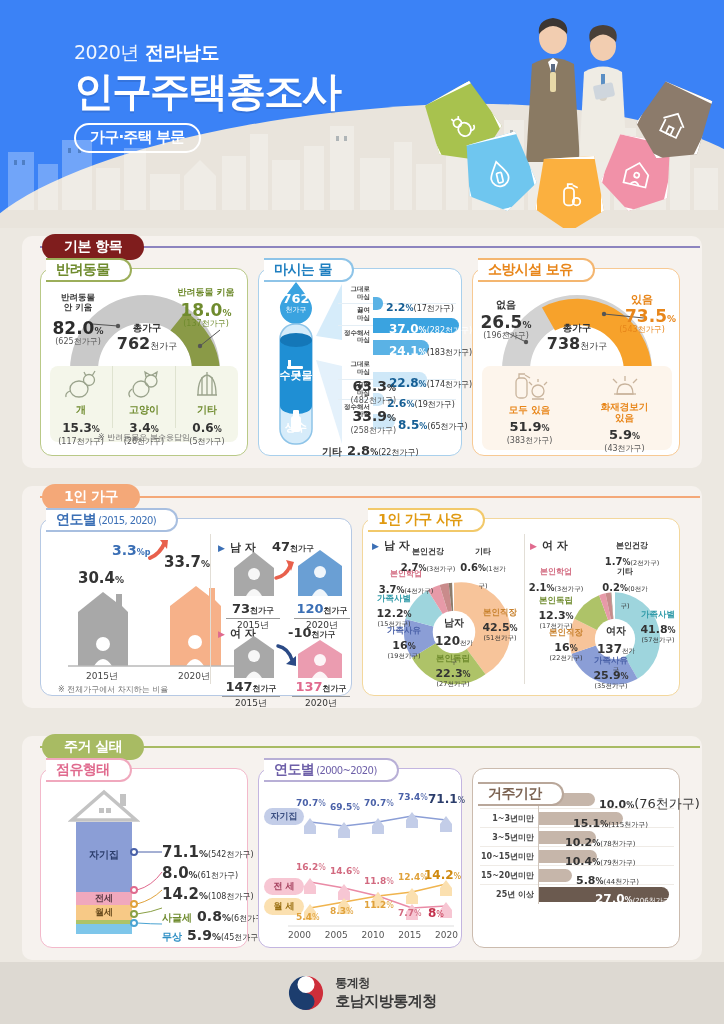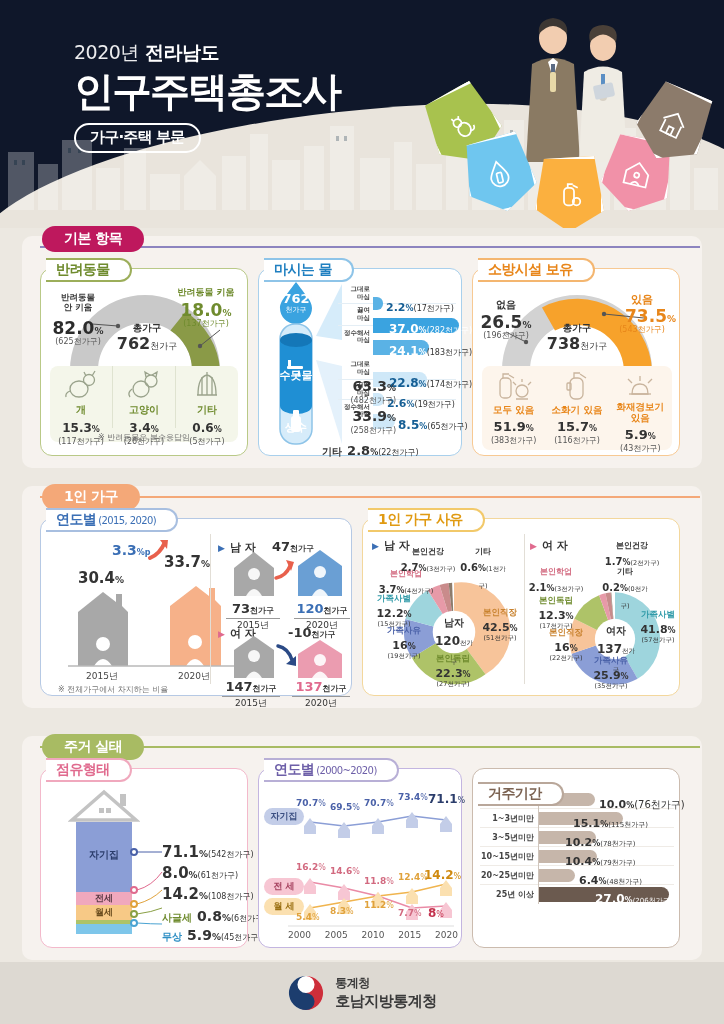--- a/index.html
+++ b/index.html
@@ -3,21 +3,21 @@
 <meta charset="utf-8">
 <style>
   * { box-sizing: border-box; margin:0; padding:0; }
   body {
     width:724px; height:1024px; position:relative; overflow:hidden;
     background:#ece8e1;
     font-family:"DejaVu Sans","Liberation Sans",sans-serif;
     color:#333;
   }
   
-  .hero { position:absolute; left:0; top:0; width:724px; height:228px; background:#0f172a; overflow:hidden; }
+  .hero { position:absolute; left:0; top:0; width:724px; height:228px; background:#3b82f6; overflow:hidden; }
   .hero .ground { position:absolute; left:-40px; bottom:-30px; width:820px; height:150px;
      background:#e9e4dc; border-radius:60% 45% 0 0 / 100% 90% 0 0; transform:rotate(-3deg); }
   .hero .skyline { position:absolute; left:0; bottom:18px; width:724px; height:120px; opacity:.5; }
   .hero-title { position:absolute; left:74px; top:40px; z-index:6; }
   .hero-sub { color:#ffffff; font-size:19px; font-weight:bold; letter-spacing:-.5px; }
   .hero-sub .yr { font-weight:normal; opacity:.92; }
   .hero-main { color:#ffffff; font-size:40px; font-weight:bold; letter-spacing:-2px; line-height:1.12; margin-top:3px;
      text-shadow:0 2px 0 rgba(0,0,0,.10); }
   .hero-pill { display:inline-block; margin-top:9px; border:2px solid #fff; border-radius:16px;
      padding:3px 14px 4px; color:#fff; font-size:15px; font-weight:bold; letter-spacing:-.8px; }
@@ -165,21 +165,21 @@
         <path d="M3 11 L12 3 L21 11"></path>
           <path d="M5 11 V21 H19 V11"></path>
           <rect x="10" y="15" width="4" height="6"></rect>
       </svg>
     </div>
   </div>
 </div>
 
 <div class="band-bg" style="top:236px; height:232px;"></div>
 <div class="sec-rule" style="left:40px; top:246px; width:660px; background:#8d84bf;"></div>
-<div class="sec-tab" style="left:42px; top:226px; background:#be185d;">기본 항목</div>
+<div class="sec-tab" style="left:42px; top:234px; background:#7f1d1d;">기본 항목</div>
 
 <div class="card" style="left:40px; top:268px; width:208px; height:188px; border-color:#b9c987;"></div>
 <div class="card-tab bord-g" style="left:46px; top:258px;">반려동물</div>
 
 <svg style="position:absolute; left:52px; top:284px;" width="186" height="90" viewBox="0 0 186 90">
   <path d="M18 86 A75 75 0 0 1 168 86 L140 86 A47 47 0 0 0 46 86 Z" fill="#c9c9c9"></path>
   <path d="M133.5 27.8 A75 75 0 0 1 168 86 L140 86 A47 47 0 0 0 118.4 46.5 Z" fill="#8a9a47"></path>
   <circle cx="66" cy="42" r="2.2" fill="#555"></circle>
   <line x1="66" y1="42" x2="40" y2="40" stroke="#555" stroke-width="1"></line>
   <circle cx="148" cy="62" r="2.2" fill="#555"></circle>
@@ -382,30 +382,20 @@
   <div style="flex:1; text-align:center; padding-top:3px;">
     <svg width="44" height="32" viewBox="0 0 44 32" fill="none" stroke="#c9b49d" stroke-width="1.3">
       <rect x="8" y="9" width="11" height="20" rx="4"></rect>
         <path d="M11 9 V5 h6 M17 6 l5 3"></path>
         <circle cx="30" cy="22" r="6"></circle>
         <path d="M24 30 h12 M30 13 v-3 M36 16 l3 -3 M24 16 l-3 -3"></path>
     </svg>
     <div style="font-size:9.5px; font-weight:bold; color:#e8861a; line-height:1.15; white-space:pre-line;">모두 있음</div>
     <div><span class="b" style="font-size:13px;">51.9</span><span class="u b">%</span></div>
     <div class="small" style="color:#555;">(383천가구)</div>
-  </div>
-  <div style="flex:1; text-align:center; padding-top:3px;">
-    <svg width="44" height="32" viewBox="0 0 44 32" fill="none" stroke="#c9b49d" stroke-width="1.3">
-      <rect x="15" y="9" width="13" height="21" rx="5"></rect>
-        <path d="M19 9 V4 h6 M25 5 l6 4"></path>
-        <rect x="12" y="14" width="4" height="7" rx="1"></rect>
-    </svg>
-    <div style="font-size:9.5px; font-weight:bold; color:#e8861a; line-height:1.15; white-space:pre-line;">소화기 있음</div>
-    <div><span class="b" style="font-size:13px;">15.7</span><span class="u b">%</span></div>
-    <div class="small" style="color:#555;">(116천가구)</div>
   </div>
   <div style="flex:1; text-align:center; padding-top:6px;">
     <svg width="44" height="26" viewBox="0 0 44 26" fill="none" stroke="#c9b49d" stroke-width="1.3">
       <path d="M14 22 q0 -10 8 -10 q8 0 8 10 z"></path>
         <path d="M11 22 h22"></path>
         <path d="M22 9 v-5 M30 11 l4 -4 M14 11 l-4 -4"></path>
     </svg>
     <div style="font-size:9.5px; font-weight:bold; color:#e8861a; line-height:1.15; white-space:pre-line;">화재경보기
 있음</div>
     <div><span class="b" style="font-size:13px;">5.9</span><span class="u b">%</span></div>
@@ -725,21 +715,21 @@
 </div>
 
 <div class="card" style="left:472px; top:768px; width:208px; height:180px; border-color:#cbbbae;"></div>
 <div class="card-tab bord-br" style="left:478px; top:758px;">거주기간</div>
 
 <div style="position:absolute; left:480px; top:790px; width:194px;">
   <div style="display:flex; align-items:center; height:19px; border-bottom:1px solid #efebe6;">
     <div style="width:58px; text-align:center; font-size:8px; font-weight:bold; color:#444; padding-right:4px;">1년미만</div>
     <div style="flex:1; position:relative; border-left:1px solid #cfc5bc; height:19px;">
       <div style="position:absolute; left:0; top:3px; height:13px; width:56px; background:#c6b6aa; border-radius:0 7px 7px 0;"></div>
-      <div style="position:absolute; left:60px; top:3px; white-space:nowrap;"><span class="b" style="font-size:11px;">10.0</span><span class="u b">%</span><span style="font-size:10px;">(76천가구)</span></div>
+      <div style="position:absolute; left:60px; top:3px; white-space:nowrap;"><span class="b" style="font-size:11px;">10.0</span><span class="u b">%</span><span style="font-size:13px;">(76천가구)</span></div>
     </div>
   </div>
   <div style="display:flex; align-items:center; height:19px; border-bottom:1px solid #efebe6;">
     <div style="width:58px; text-align:right; font-size:8px; font-weight:bold; color:#444; padding-right:4px;">1~3년미만</div>
     <div style="flex:1; position:relative; border-left:1px solid #cfc5bc; height:19px;">
       <div style="position:absolute; left:0; top:3px; height:13px; width:84px; background:#c6b6aa; border-radius:0 7px 7px 0;"></div>
       <div style="position:absolute; left:34px; top:3px; white-space:nowrap;"><span class="b" style="font-size:11px;">15.1</span><span class="u b">%</span><span style="font-size:7px;">(115천가구)</span></div>
     </div>
   </div>
   <div style="display:flex; align-items:center; height:19px; border-bottom:1px solid #efebe6;">
@@ -750,24 +740,24 @@
     </div>
   </div>
   <div style="display:flex; align-items:center; height:19px; border-bottom:1px solid #efebe6;">
     <div style="width:58px; text-align:right; font-size:8px; font-weight:bold; color:#444; padding-right:4px;">10~15년미만</div>
     <div style="flex:1; position:relative; border-left:1px solid #cfc5bc; height:19px;">
       <div style="position:absolute; left:0; top:3px; height:13px; width:58px; background:#c6b6aa; border-radius:0 7px 7px 0;"></div>
       <div style="position:absolute; left:26px; top:3px; white-space:nowrap;"><span class="b" style="font-size:11px;">10.4</span><span class="u b">%</span><span style="font-size:7px;">(79천가구)</span></div>
     </div>
   </div>
   <div style="display:flex; align-items:center; height:19px; border-bottom:1px solid #efebe6;">
-    <div style="width:58px; text-align:right; font-size:8px; font-weight:bold; color:#444; padding-right:4px;">20~25년미만</div>
+    <div style="width:58px; text-align:right; font-size:8px; font-weight:bold; color:#444; padding-right:4px;">15~20년미만</div>
     <div style="flex:1; position:relative; border-left:1px solid #cfc5bc; height:19px;">
-      <div style="position:absolute; left:0; top:3px; height:13px; width:36px; background:#c6b6aa; border-radius:0 7px 7px 0;"></div>
-      <div style="position:absolute; left:40px; top:3px; white-space:nowrap;"><span class="b" style="font-size:11px;">6.4</span><span class="u b">%</span><span style="font-size:7px;">(48천가구)</span></div>
+      <div style="position:absolute; left:0; top:3px; height:13px; width:33px; background:#c6b6aa; border-radius:0 7px 7px 0;"></div>
+      <div style="position:absolute; left:37px; top:3px; white-space:nowrap;"><span class="b" style="font-size:11px;">5.8</span><span class="u b">%</span><span style="font-size:7px;">(44천가구)</span></div>
     </div>
   </div>
   <div style="display:flex; align-items:center; height:19px;">
     <div style="width:58px; text-align:right; font-size:8px; font-weight:bold; color:#444; padding-right:4px;">25년 이상</div>
     <div style="flex:1; position:relative; border-left:1px solid #cfc5bc; height:19px;">
       <div style="position:absolute; left:0; top:2px; height:15px; width:130px; background:#6b5a4f; border-radius:0 8px 8px 0;"></div>
       <div style="position:absolute; left:56px; top:3px; white-space:nowrap; color:#fff;"><span class="b" style="font-size:12px;">27.0</span><span class="u b">%</span><span style="font-size:7px;">(206천가구)</span></div>
     </div>
   </div>
 </div>

